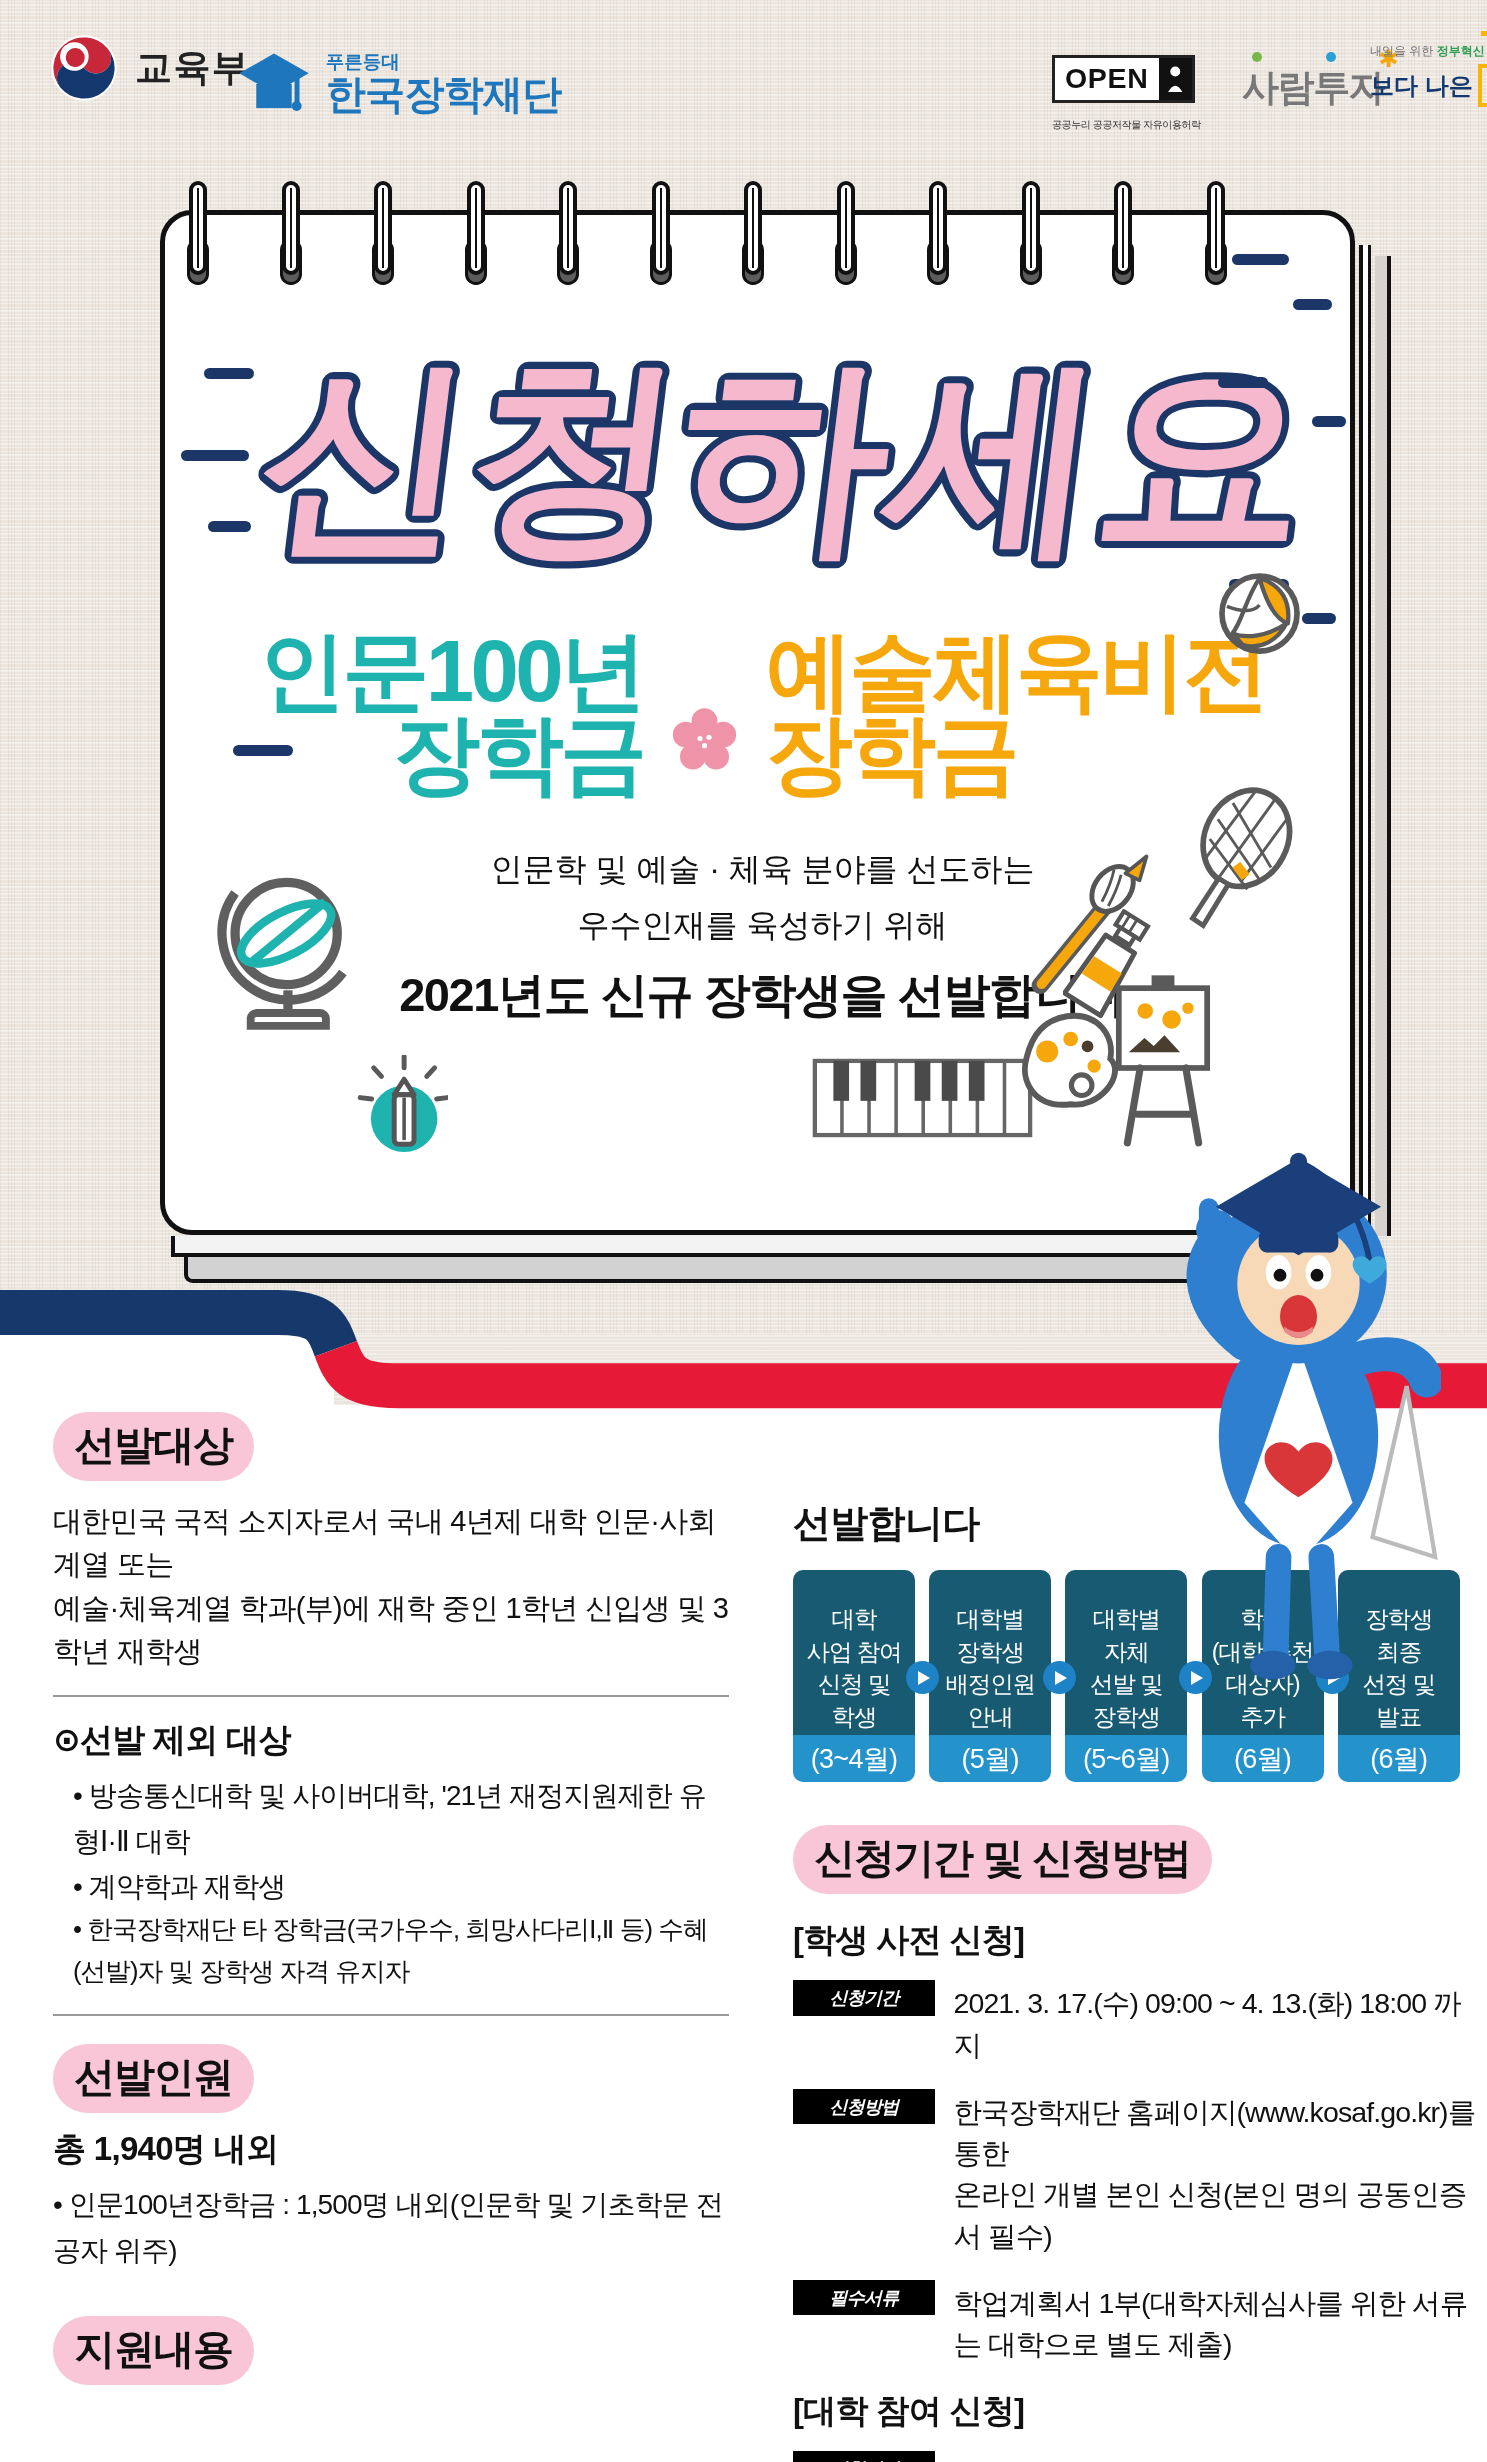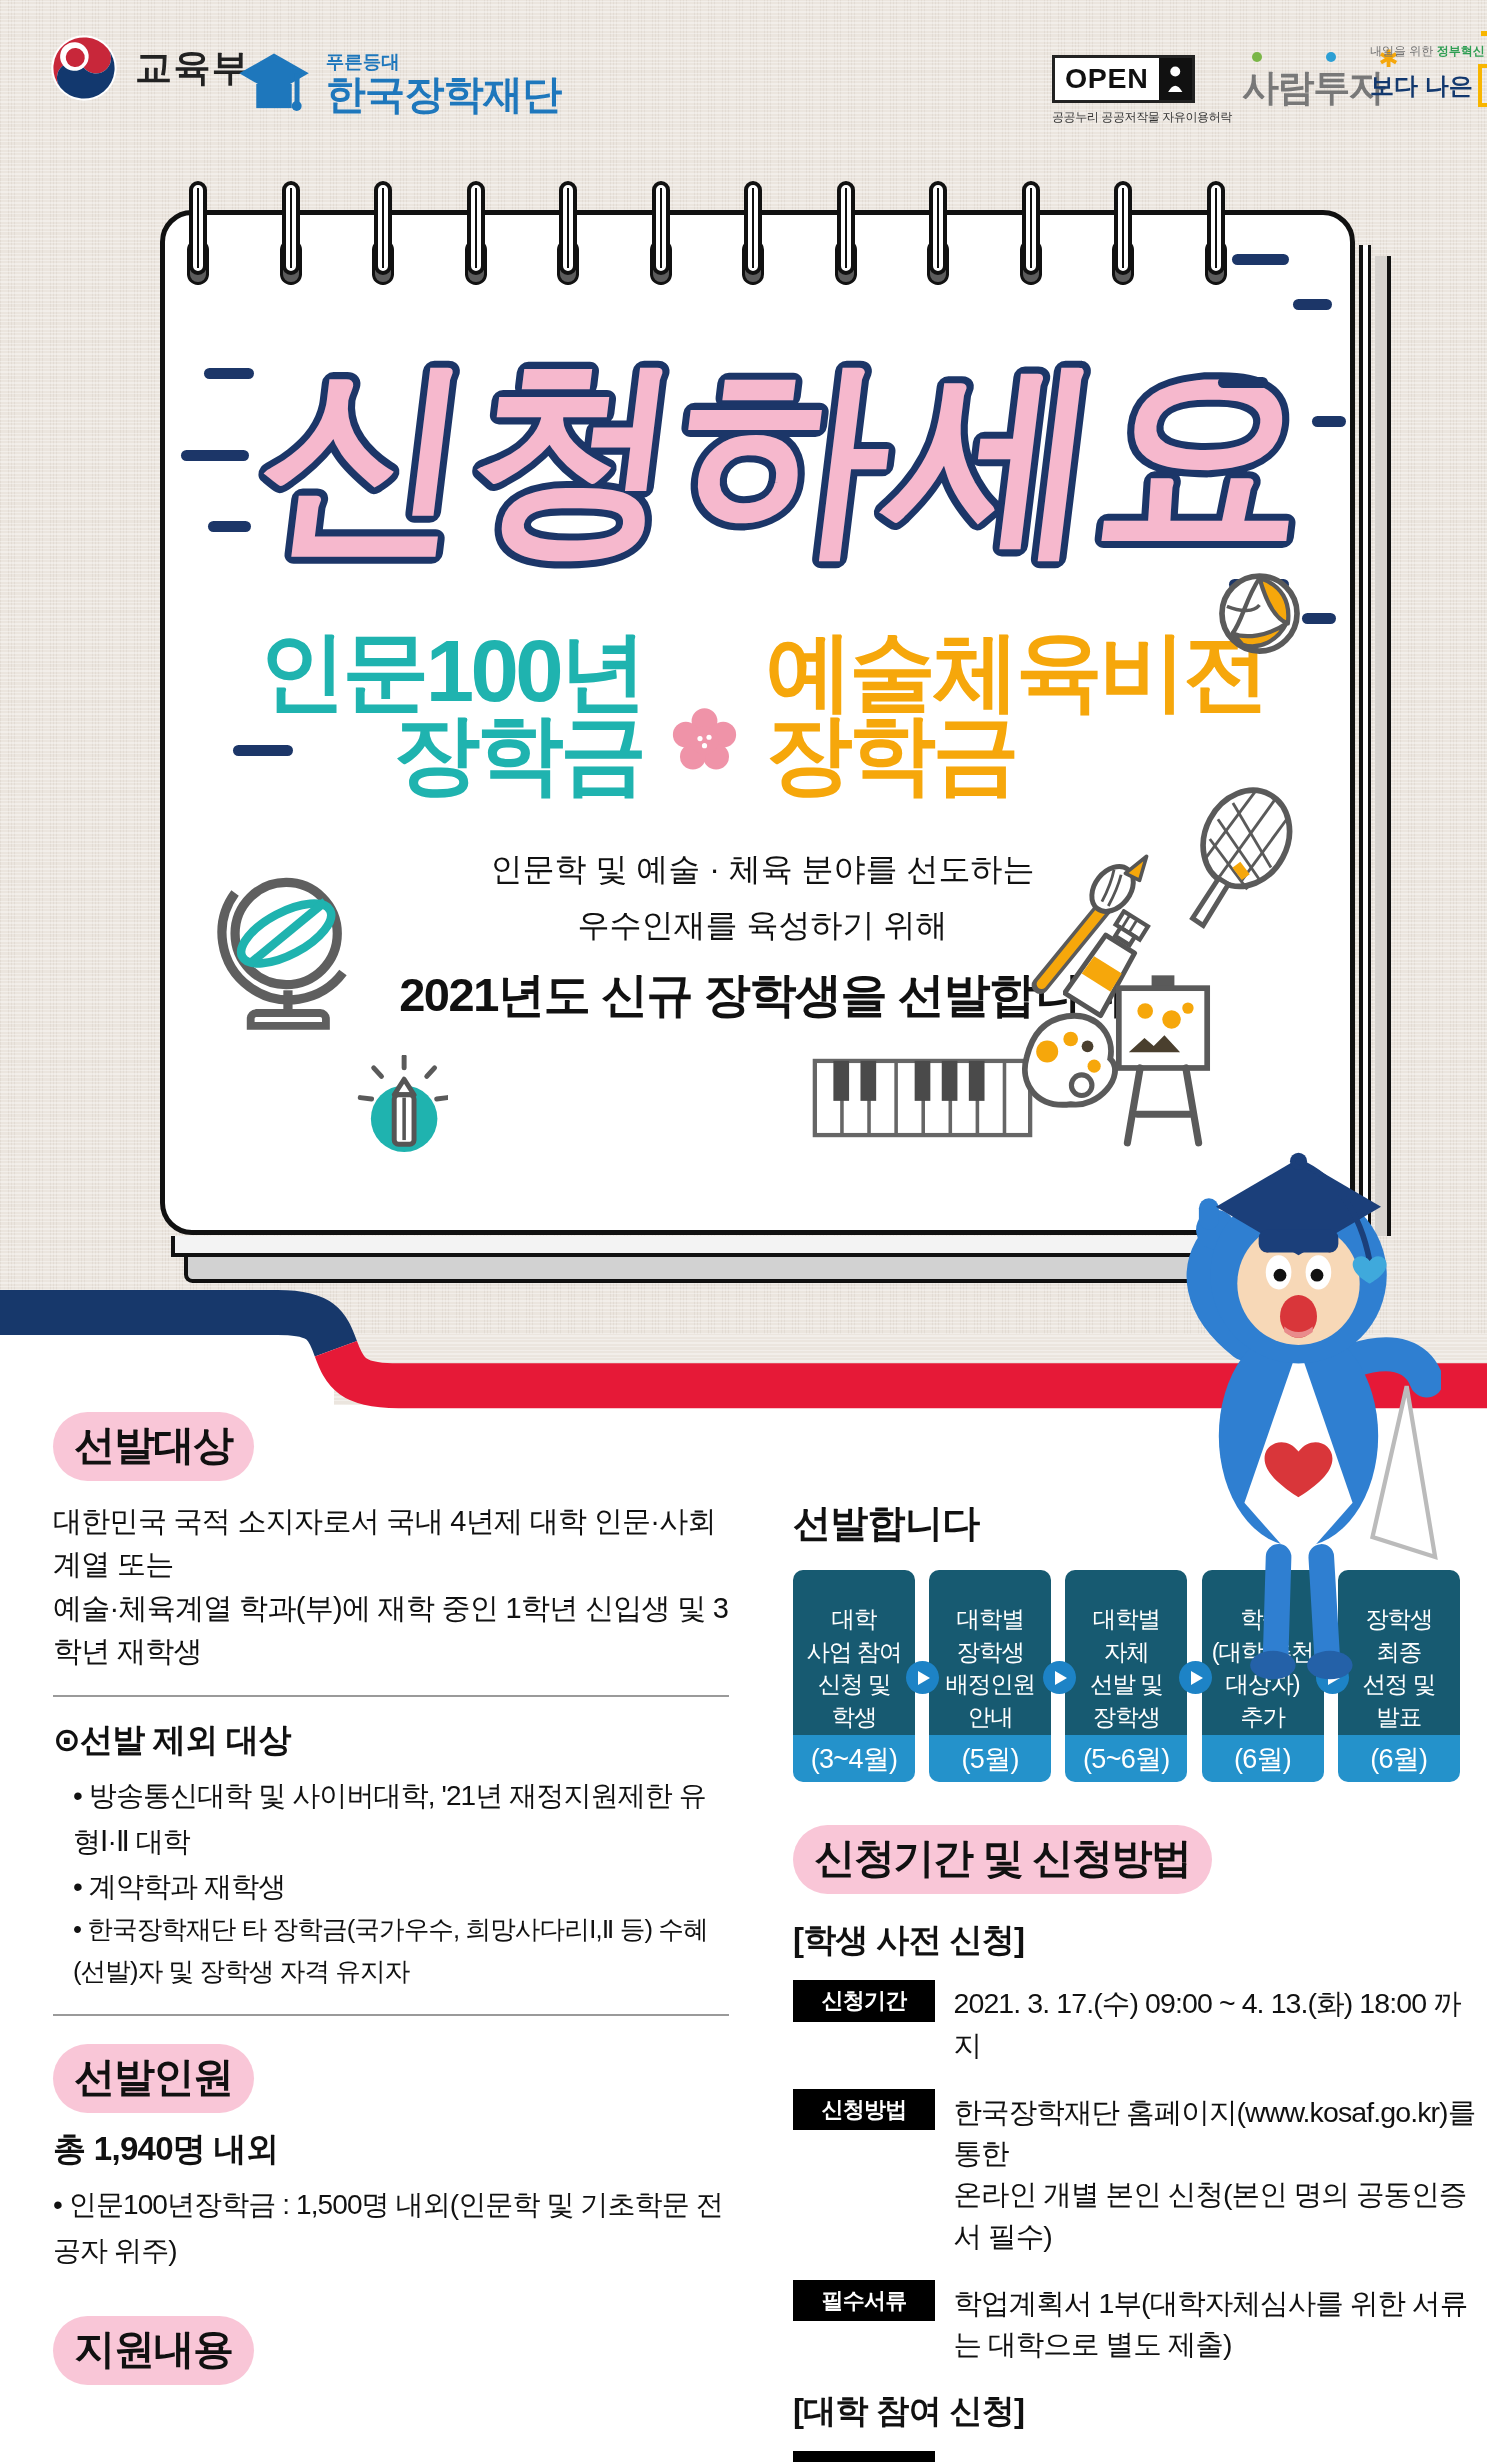--- a/index.html
+++ b/index.html
@@ -20,21 +20,21 @@
   .moe { left:50px; top:34px; gap:17px; }
   .moe-name { font-size:37px; font-weight:bold; color:#222; letter-spacing:1.4px; }
   .kosaf { left:235px; top:28.5px; gap:12.8px;margin-top:16px; }
   .kosaf-text { display:flex; flex-direction:column; line-height:1; }
   .kosaf-top { font-size:18.5px; font-weight:bold; color:#1e77bc; margin-bottom:2.8px; }
   .kosaf-name { font-size:40px; font-weight:bold; color:#1e77bc; letter-spacing:-0.7px; }
   .open-badge { left:1052px; top:55px; flex-direction:column; align-items:flex-start; }
   .open-box { display:flex; border:3.6px solid #222; background:#fff; }
   .open-label { font-size:28.5px; font-weight:bold; padding:4.3px 10px; letter-spacing:0.7px; }
   .open-person { width:33px; background:#111; display:flex; align-items:center; justify-content:center; }
-  .open-sub { font-size:12px; color:#333; margin-top:6px; letter-spacing:-0.4px; }
+  .open-sub { font-size:10px; color:#333; margin-top:15px; letter-spacing:-0.4px; }
   .saram { left:1242px; top:63px; position:absolute; }
   .saram-label { font-size:37px; font-weight:bold; color:#787878; letter-spacing:-1.4px; position:relative; }
   .saram-dot { position:absolute; border-radius:50%; width:10px; height:10px; }
   .saram-dot.g { background:#7ab648; left:10px; top:-11.4px; }
   .saram-dot.b { background:#2c9fd4; left:84px; top:-11.4px; }
   .saram-ast { position:absolute; right:-14.2px; top:-18.5px; color:#f5a70b; font-size:24px; font-weight:bold; }
   .slogan { left:1370px; top:43px; position:absolute; width:114px; }
   .slogan-line1 { font-size:12px; white-space:nowrap; }
   .slogan-pre { color:#737373; }
   .slogan-innov { color:#2f9e53; font-weight:bold; }
@@ -92,21 +92,21 @@
   .step-main { height:165px; background:#175a71; border-radius:10px 10px 0 0; color:#fff;
     font-size:23.5px; line-height:1.38; text-align:center; padding-top:33px; white-space:pre-line; letter-spacing:-1.1px; }
   .step-foot { height:47px; background:#2492cb; border-radius:0 0 10px 10px; color:#fff;
     font-size:27px; display:flex; align-items:center; justify-content:center; letter-spacing:-0.7px; }
   .flow-arrow { position:absolute; top:91px; width:33px; height:33px; border-radius:50%; background:#1d83c6;
     display:flex; align-items:center; justify-content:center; z-index:2; }
   .flow-arrow i { display:block; width:0; height:0; border-left:12px solid #fff; border-top:7.8px solid transparent; border-bottom:7.8px solid transparent; margin-left:3.6px; }
 
   .apply-sub { font-size:33px; font-weight:bold; margin:24px 0 17px; letter-spacing:-0.7px; }
   .arow { display:grid; grid-template-columns:142px 1fr; column-gap:18.5px; align-items:start; margin-bottom:23px; }
-  .abadge { background:#000; color:#fff; font-size:22px; font-weight:bold; text-align:center; padding:5.7px 4.3px; letter-spacing:-0.7px; }
+  .abadge { background:#000; color:#fff; font-size:18px; font-weight:bold; text-align:center; padding:5.7px 4.3px; letter-spacing:-0.7px;font-style:italic; }
   .atext { font-size:28.5px; line-height:1.45; letter-spacing:-0.9px; white-space:pre-line; padding-top:2.8px; }
 </style>
 </head>
 <body>
 
 <div class="bg-beige"></div>
 <div class="bg-beige2"></div>
 
 <div class="hdr moe">
   <svg width="68" height="68" viewBox="0 0 100 100">

